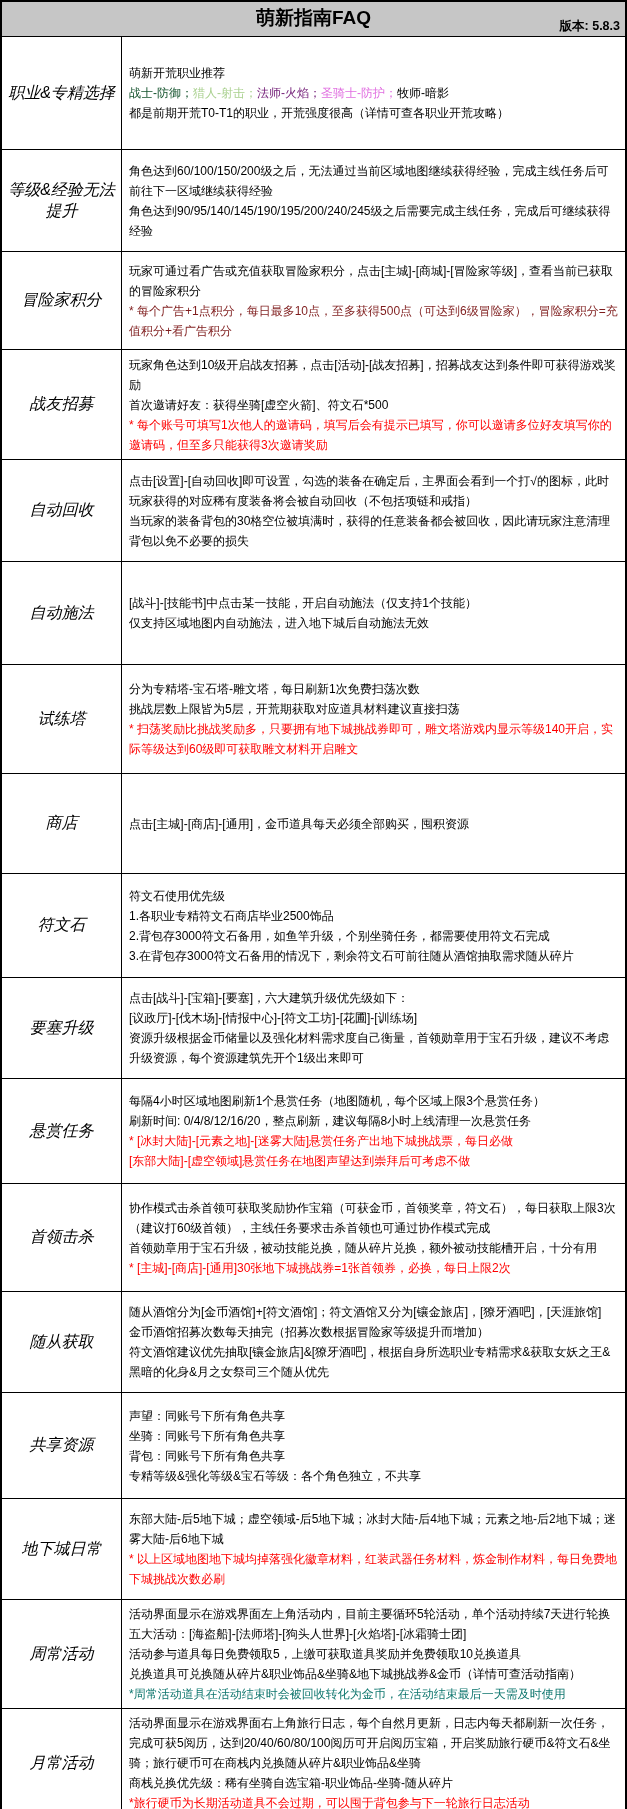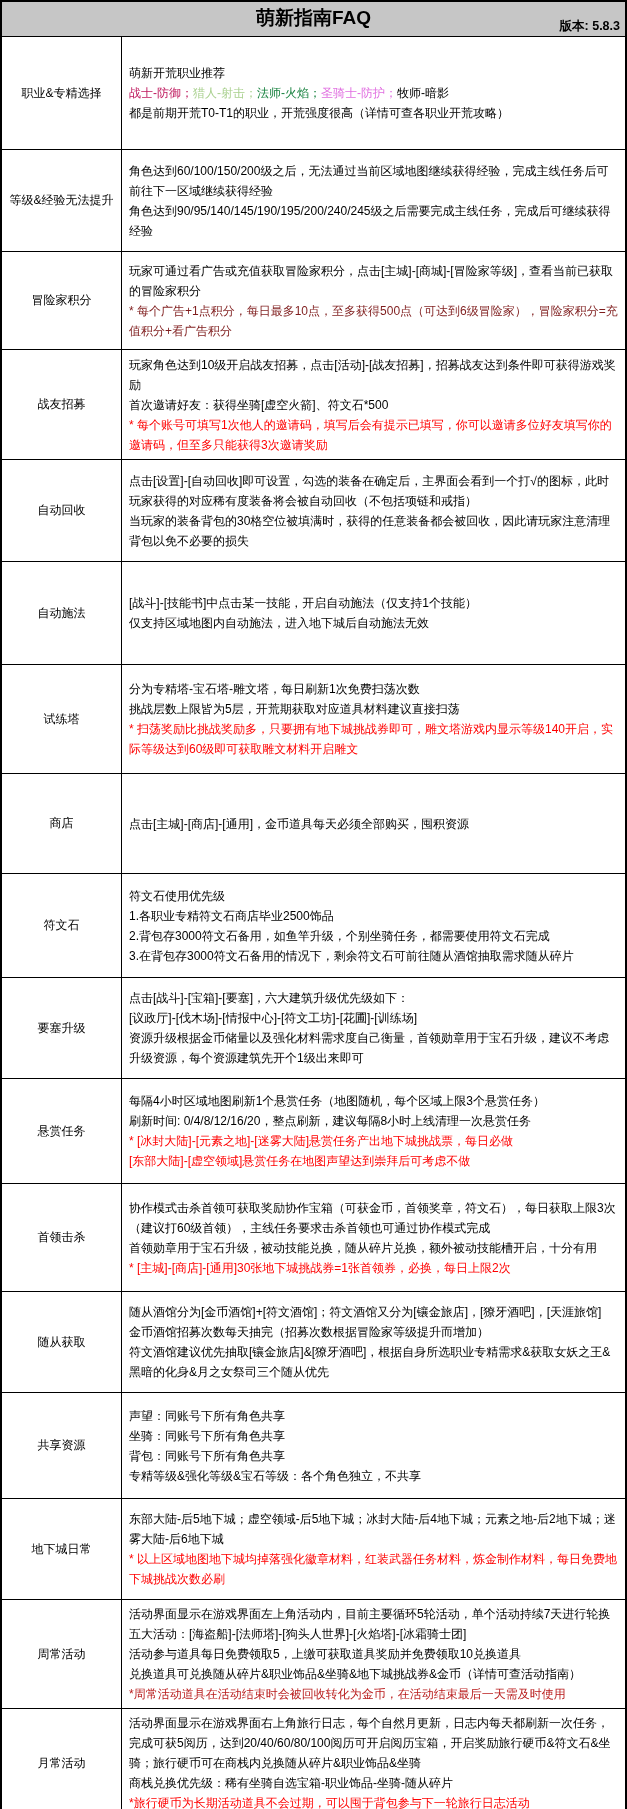--- a/index.html
+++ b/index.html
@@ -29,22 +29,22 @@
     display:flex;
     border-top:1px solid #000;
     box-sizing:border-box;
   }
   .rows .row:first-child{border-top:none;}
   .label-cell{
     flex:0 0 120px;width:120px;
     border-right:1px solid #000;
     display:flex;align-items:center;justify-content:center;
     text-align:center;
-    font-size:12px;
-    padding:2px;box-sizing:border-box;
+    font-size:16px;
+    padding:2px;box-sizing:border-box;font-style:italic;
   }
   .content-cell{
     flex:1;min-width:0;
     display:flex;flex-direction:column;justify-content:center;
     padding:4px 6px 4px 7px;box-sizing:border-box;
   }
   .para{
     font-size:12px;
     line-height:20px;
     margin:0;
@@ -75,21 +75,21 @@
 <div class="sheet">
   <div class="header" style="background: rgb(198, 198, 198);">
     <div class="title">萌新指南FAQ</div>
     <div class="version">版本: 5.8.3</div>
   </div>
   <div class="rows">
       <div class="row">
         <div class="label-cell">职业&amp;专精选择</div>
         <div class="content-cell">
           <div class="para"><span>萌新开荒职业推荐</span></div>
-          <div class="para"><span style="color: #be185d;">战士-防御；</span><span style="color: rgb(169, 208, 142);">猎人-射击；</span><span style="color: #15803d;">法师-火焰；</span><span style="color: rgb(224, 110, 224);">圣骑士-防护；</span><span>牧师-暗影</span></div>
+          <div class="para"><span style="color: #14532d;">战士-防御；</span><span style="color: rgb(169, 208, 142);">猎人-射击；</span><span style="color: #701a75;">法师-火焰；</span><span style="color: rgb(224, 110, 224);">圣骑士-防护；</span><span>牧师-暗影</span></div>
           <div class="para"><span>都是前期开荒T0-T1的职业，开荒强度很高（详情可查各职业开荒攻略）</span></div>
         </div>
       </div>
       <div class="row">
         <div class="label-cell">等级&amp;经验无法提升</div>
         <div class="content-cell">
           <div class="para"><span>角色达到60/100/150/200级之后，无法通过当前区域地图继续获得经验，完成主线任务后可前往下一区域继续获得经验</span></div>
           <div class="para"><span>角色达到90/95/140/145/190/195/200/240/245级之后需要完成主线任务，完成后可继续获得经验</span></div>
         </div>
       </div>
@@ -194,21 +194,21 @@
           <div class="para"><span style="color: rgb(255, 0, 0);">* 以上区域地图地下城均掉落强化徽章材料，红装武器任务材料，炼金制作材料，每日免费地下城挑战次数必刷</span></div>
         </div>
       </div>
       <div class="row">
         <div class="label-cell">周常活动</div>
         <div class="content-cell">
           <div class="para"><span>活动界面显示在游戏界面左上角活动内，目前主要循环5轮活动，单个活动持续7天进行轮换</span></div>
           <div class="para"><span>五大活动：[海盗船]-[法师塔]-[狗头人世界]-[火焰塔]-[冰霜骑士团]</span></div>
           <div class="para"><span>活动参与道具每日免费领取5，上缴可获取道具奖励并免费领取10兑换道具</span></div>
           <div class="para"><span>兑换道具可兑换随从碎片&amp;职业饰品&amp;坐骑&amp;地下城挑战券&amp;金币（详情可查活动指南）</span></div>
-          <div class="para"><span style="color: #b91c1c;">*周常活动道具在活动结束时会被回收转化为金币，在活动结束最后一天需及时使用</span></div>
+          <div class="para"><span style="color: #0f766e;">*周常活动道具在活动结束时会被回收转化为金币，在活动结束最后一天需及时使用</span></div>
         </div>
       </div>
       <div class="row">
         <div class="label-cell">月常活动</div>
         <div class="content-cell">
           <div class="para"><span>活动界面显示在游戏界面右上角旅行日志，每个自然月更新，日志内每天都刷新一次任务，完成可获5阅历，达到20/40/60/80/100阅历可开启阅历宝箱，开启奖励旅行硬币&amp;符文石&amp;坐骑；旅行硬币可在商栈内兑换随从碎片&amp;职业饰品&amp;坐骑</span></div>
           <div class="para"><span>商栈兑换优先级：稀有坐骑自选宝箱-职业饰品-坐骑-随从碎片</span></div>
           <div class="para"><span style="color: rgb(255, 0, 0);">*旅行硬币为长期活动道具不会过期，可以囤于背包参与下一轮旅行日志活动</span></div>
         </div>
       </div>

